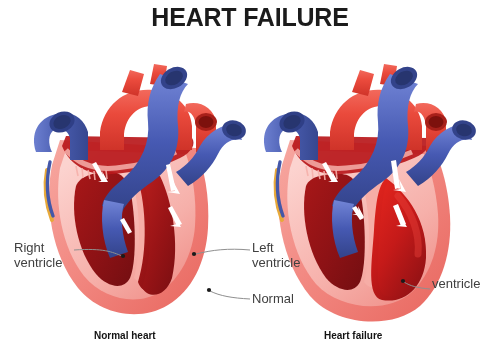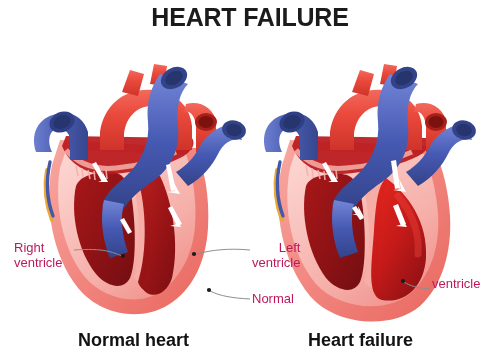--- a/index.html
+++ b/index.html
@@ -12,31 +12,32 @@
   }
   #stage{position:absolute;left:0;top:0;width:454px;height:354px;}
   .layer{position:absolute;left:0;top:0;width:500px;height:354px;}
   #title{
     position:absolute;left:0;top:3px;width:500px;
     text-align:center;
     font-size:25px;font-weight:bold;color:#1b1b1b;
     letter-spacing:-0.2px;
   }
   .caption{
-    position:absolute;font-size:18px;font-weight:bold;color:#131313;
+    position:absolute;font-size:10px;font-weight:bold;color:#131313;
     white-space:nowrap;
+    margin-left:16px;
   }
   #cap-normal{left:78px;top:330px;}
   #cap-failure{left:308px;top:330px;}
   .lbl{
-    position:absolute;font-size:13px;color:#be185d;line-height:14.5px;
+    position:absolute;font-size:13px;color:#404040;line-height:14.5px;
     white-space:nowrap;
   }
   #lbl-right-ventricle{left:14px;top:241px;}
-  #lbl-left-ventricle{left:252px;top:241px;text-align:right;}
+  #lbl-left-ventricle{left:252px;top:241px;}
   #lbl-septum{left:252px;top:292px;}
   #lbl-enlarged-ventricle{left:432px;top:277px;}
 </style>
 </head>
 <body>
 
 <div id="stage">
 
   <div id="title">HEART FAILURE</div>
 

